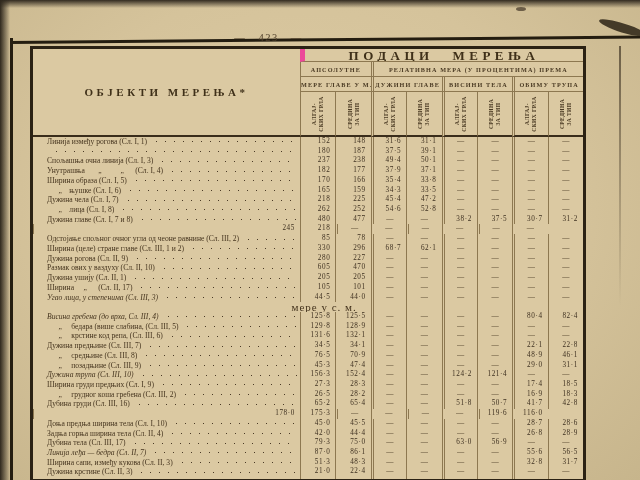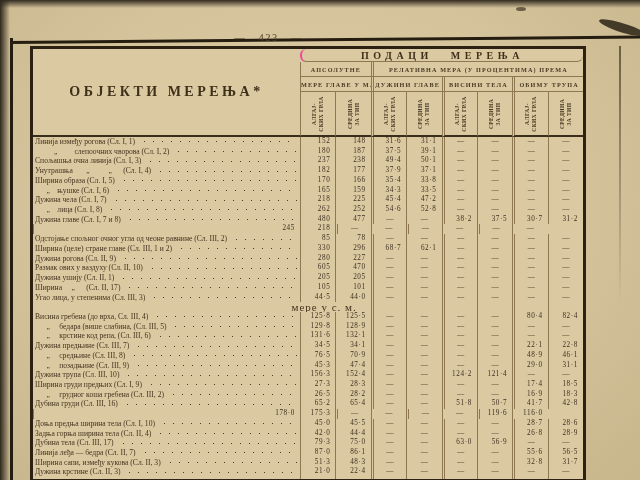--- a/index.html
+++ b/index.html
@@ -38,47 +38,47 @@
     grid-template-columns:267px repeat(8,1fr);
     grid-template-rows:13px 15px 15px 45px;
     grid-auto-rows:9.72px;
     overflow:hidden;
     color:#473722;
   }
   .table > div{box-sizing:border-box;overflow:hidden;}
 
   
   .h-left{grid-row:1/5;grid-column:1;display:flex;align-items:center;justify-content:center;
-    font-weight:bold;font-size:14px;letter-spacing:3.5px;border-bottom:2px solid #3a2d1b;color:#3f3019;}
-  .h-title{grid-column:2/10;grid-row:1;text-align:center;font-weight:bold;font-size:10px;
+    font-weight:bold;font-size:11px;letter-spacing:3.5px;border-bottom:2px solid #3a2d1b;color:#3f3019;}
+  .h-title{grid-column:2/10;grid-row:1;text-align:center;font-weight:bold;font-size:13px;
     letter-spacing:4.5px;word-spacing:11px;line-height:13px;
-    border-left:2px solid #ec4899;border-bottom:1px solid #8d7851;color:#3f3019;border-radius:6px;}
+    border-left:5px solid #ec4899;border-bottom:1px solid #8d7851;color:#3f3019;}
   .h2{font-size:6.2px;letter-spacing:1.1px;text-align:center;line-height:15px;font-weight:bold;
     border-bottom:1px solid #8d7851;color:#4a3a23;white-space:nowrap;}
   .h-abs{grid-column:2/4;grid-row:2;border-left:1px solid #8d7851;}
   .h-rel{grid-column:4/10;grid-row:2;border-left:3px double #8d7851;}
   .h-abs-sub{grid-column:2/4;grid-row:3;border-left:1px solid #8d7851;}
   .h-g1{grid-column:4/6;grid-row:3;border-left:3px double #8d7851;}
   .h-g2{grid-column:6/8;grid-row:3;border-left:3px double #8d7851;}
   .h-g3{grid-column:8/10;grid-row:3;border-left:3px double #8d7851;}
 
   .vlabel{grid-row:4;position:relative;border-left:1px solid #8d7851;border-bottom:2px solid #3a2d1b;}
   .vlabel.g{border-left:3px double #8d7851;}
   .vl-text{
     position:absolute;left:50%;top:50%;width:42px;
     transform:translate(-50%,-50%) rotate(-90deg);
     font-size:5.5px;line-height:7px;letter-spacing:.4px;text-align:center;
     white-space:pre-line;color:#4a3a23;font-weight:bold;
   }
 
   
-  .lbl{grid-column:1;display:flex;align-items:center;padding-left:2px;
+  .lbl{grid-column:1;display:flex;align-items:center;padding-left:14px;
     font-size:7.6px;line-height:9.72px;white-space:pre;color:#45341e;}
   .lbl .lbl-text{white-space:pre;}
-  .lbl.it .lbl-text{}
+  .lbl.it .lbl-text{font-style:italic;}
   .dots{flex:1;height:100%;margin:0 3px 0 5px;
     background-image:radial-gradient(circle,#4a3a26 0.7px,rgba(0,0,0,0) 1px);
     background-size:9px 5px;background-position:0 52%;background-repeat:repeat-x;}
   .val{text-align:right;padding-right:5px;font-size:7.2px;letter-spacing:.6px;
     line-height:9.72px;border-left:1px solid #8d7851;color:#3e3020;white-space:nowrap;}
   .val.g{border-left:3px double #8d7851;}
   .val.dash{text-align:center;padding-right:0;letter-spacing:0;color:#473722;}
   .dividerCell{grid-column:1/4;text-align:right;padding-right:14px;font-size:11px;
     letter-spacing:1px;line-height:10px;color:#45341e;}
 </style>
@@ -140,21 +140,21 @@
     </div>
 <div class="lbl"><div class="lbl-text">Линија између рогова (Сл. I, 1)</div><div class="dots"></div></div>
     <div class="val">152</div>
     <div class="val">148</div>
     <div class="val g">31·6</div>
     <div class="val">31·1</div>
     <div class="val g dash">—</div>
     <div class="val dash">—</div>
     <div class="val g dash">—</div>
     <div class="val dash">—</div>
-    <div class="lbl"><div class="lbl-text">          „         слепоочних чворова (Сл. I, 2)</div><div class="dots"></div></div>
+    <div class="lbl"><div class="dots"></div></div>
     <div class="val">180</div>
     <div class="val">187</div>
     <div class="val g">37·5</div>
     <div class="val">39·1</div>
     <div class="val g dash">—</div>
     <div class="val dash">—</div>
     <div class="val g dash">—</div>
     <div class="val dash">—</div>
     <div class="lbl"><div class="lbl-text">Спољашња очна линија (Сл. I, 3)</div><div class="dots"></div></div>
     <div class="val">237</div>

